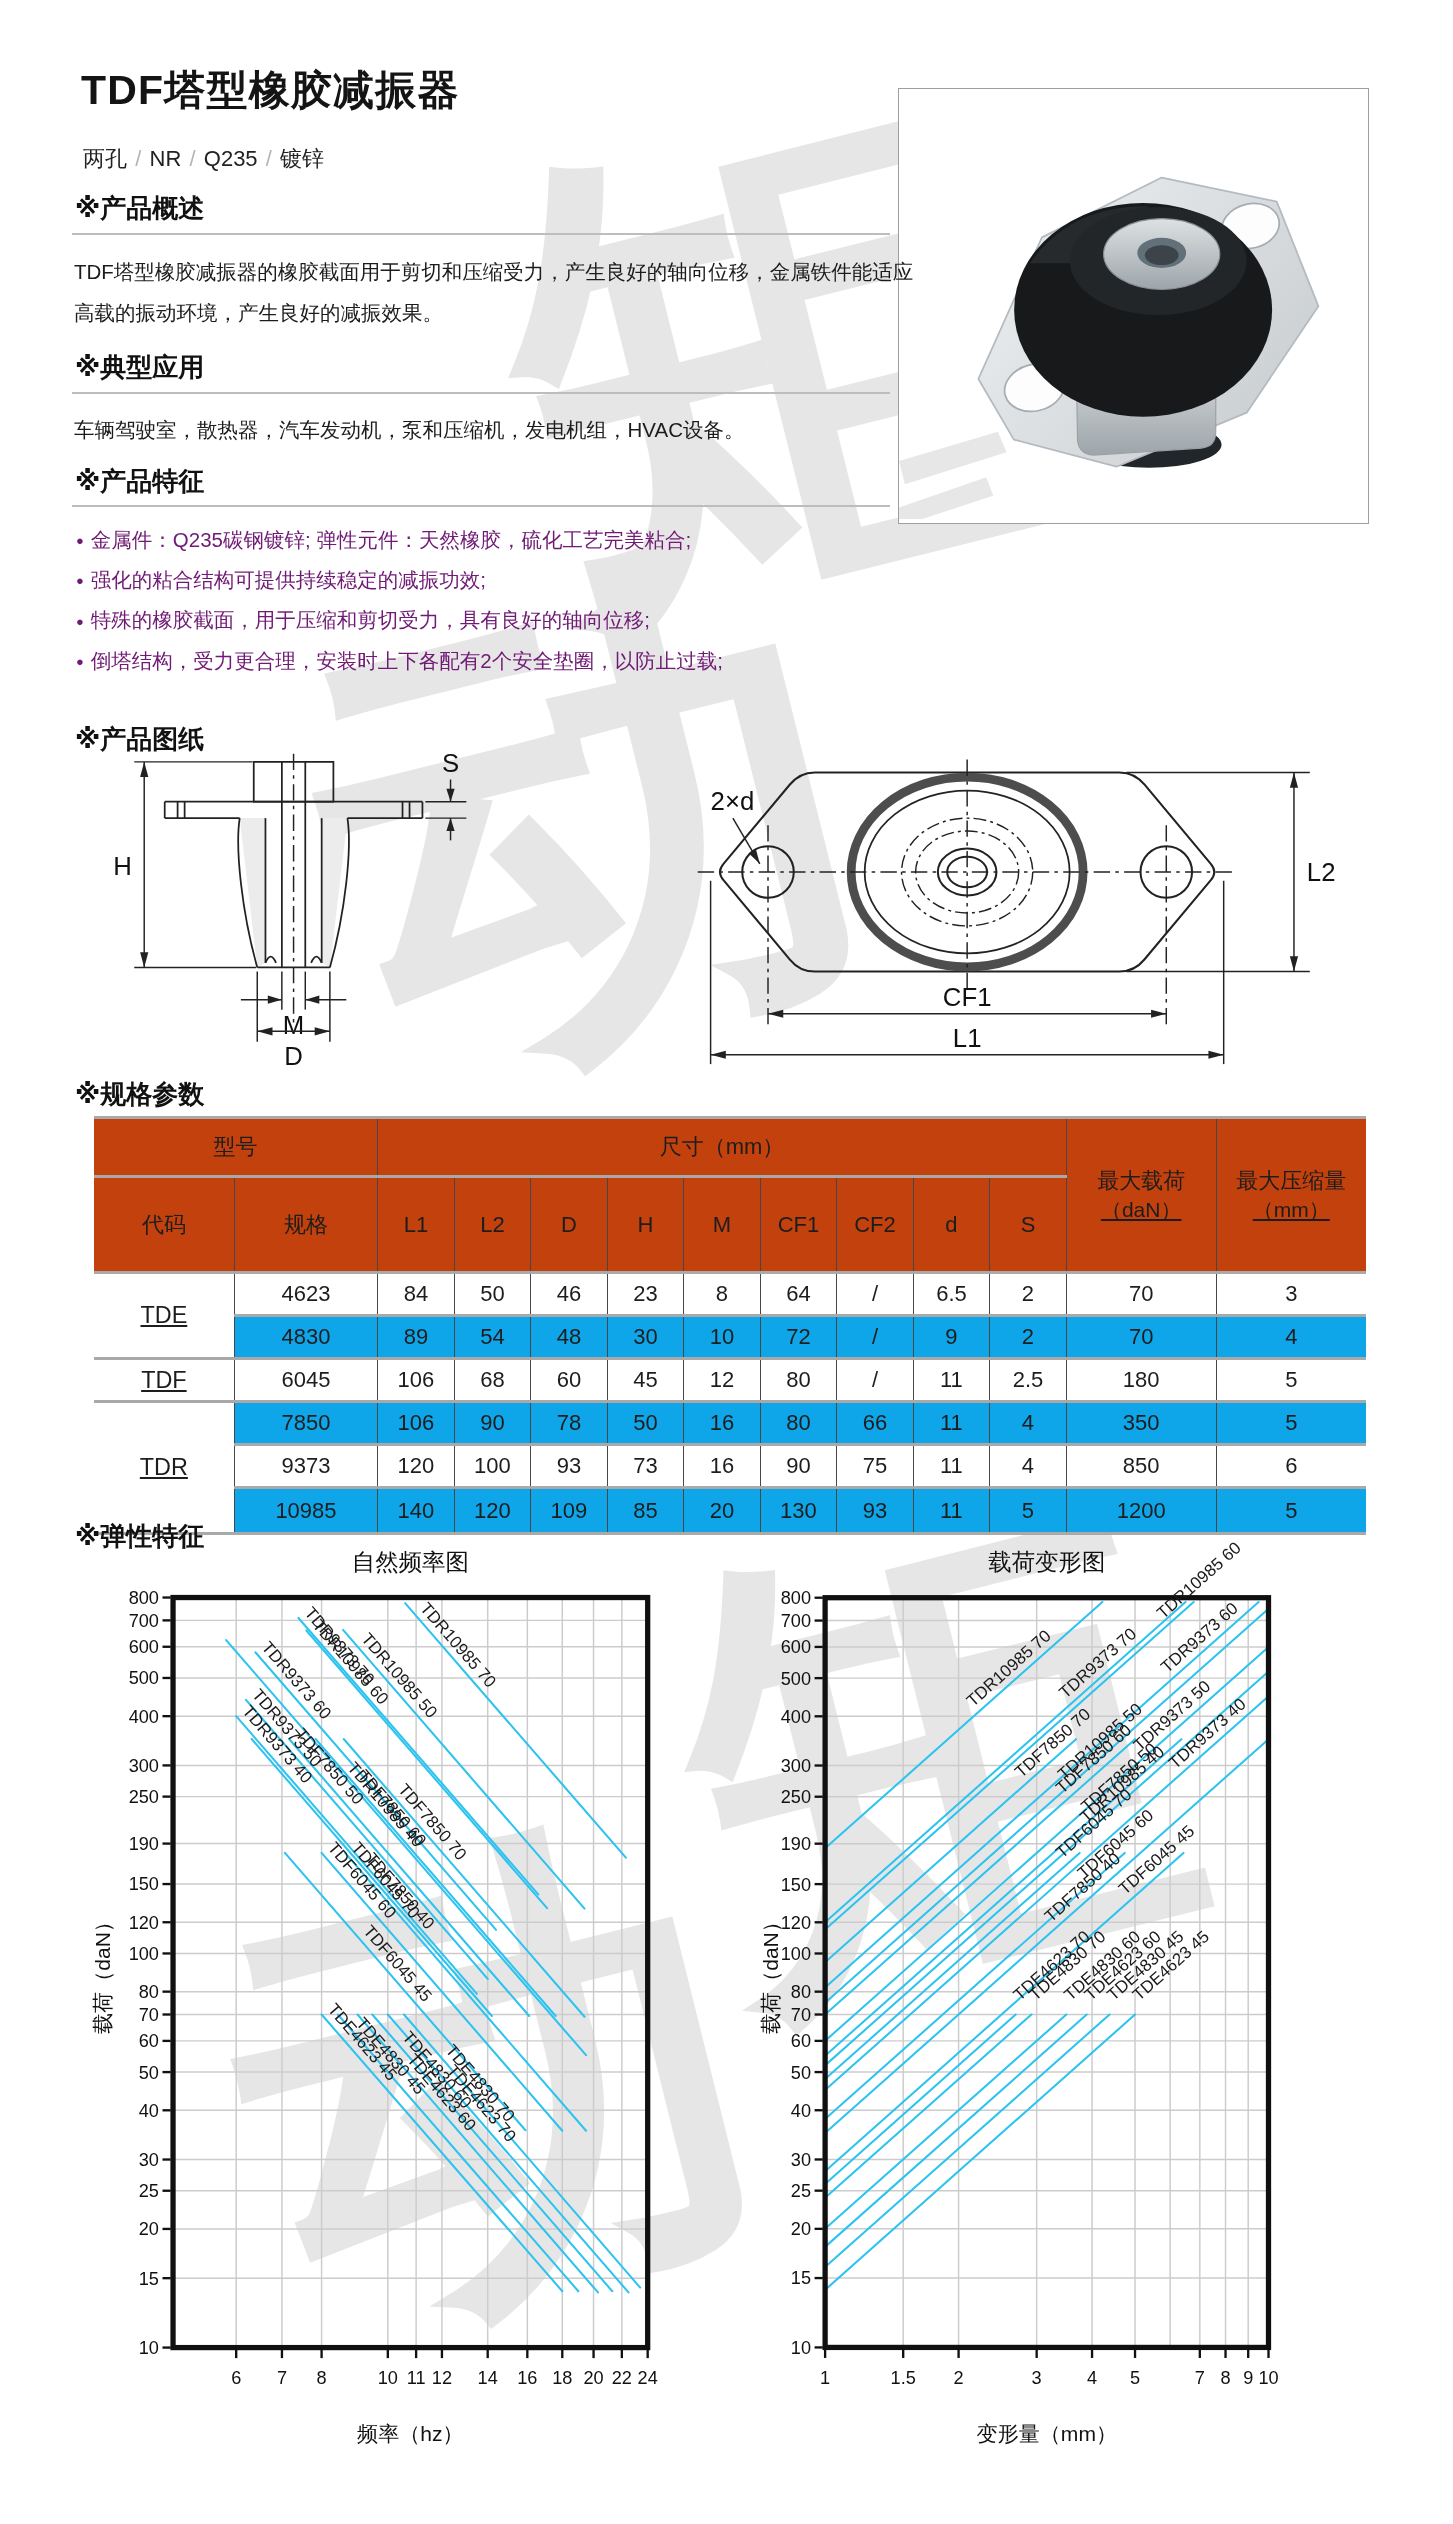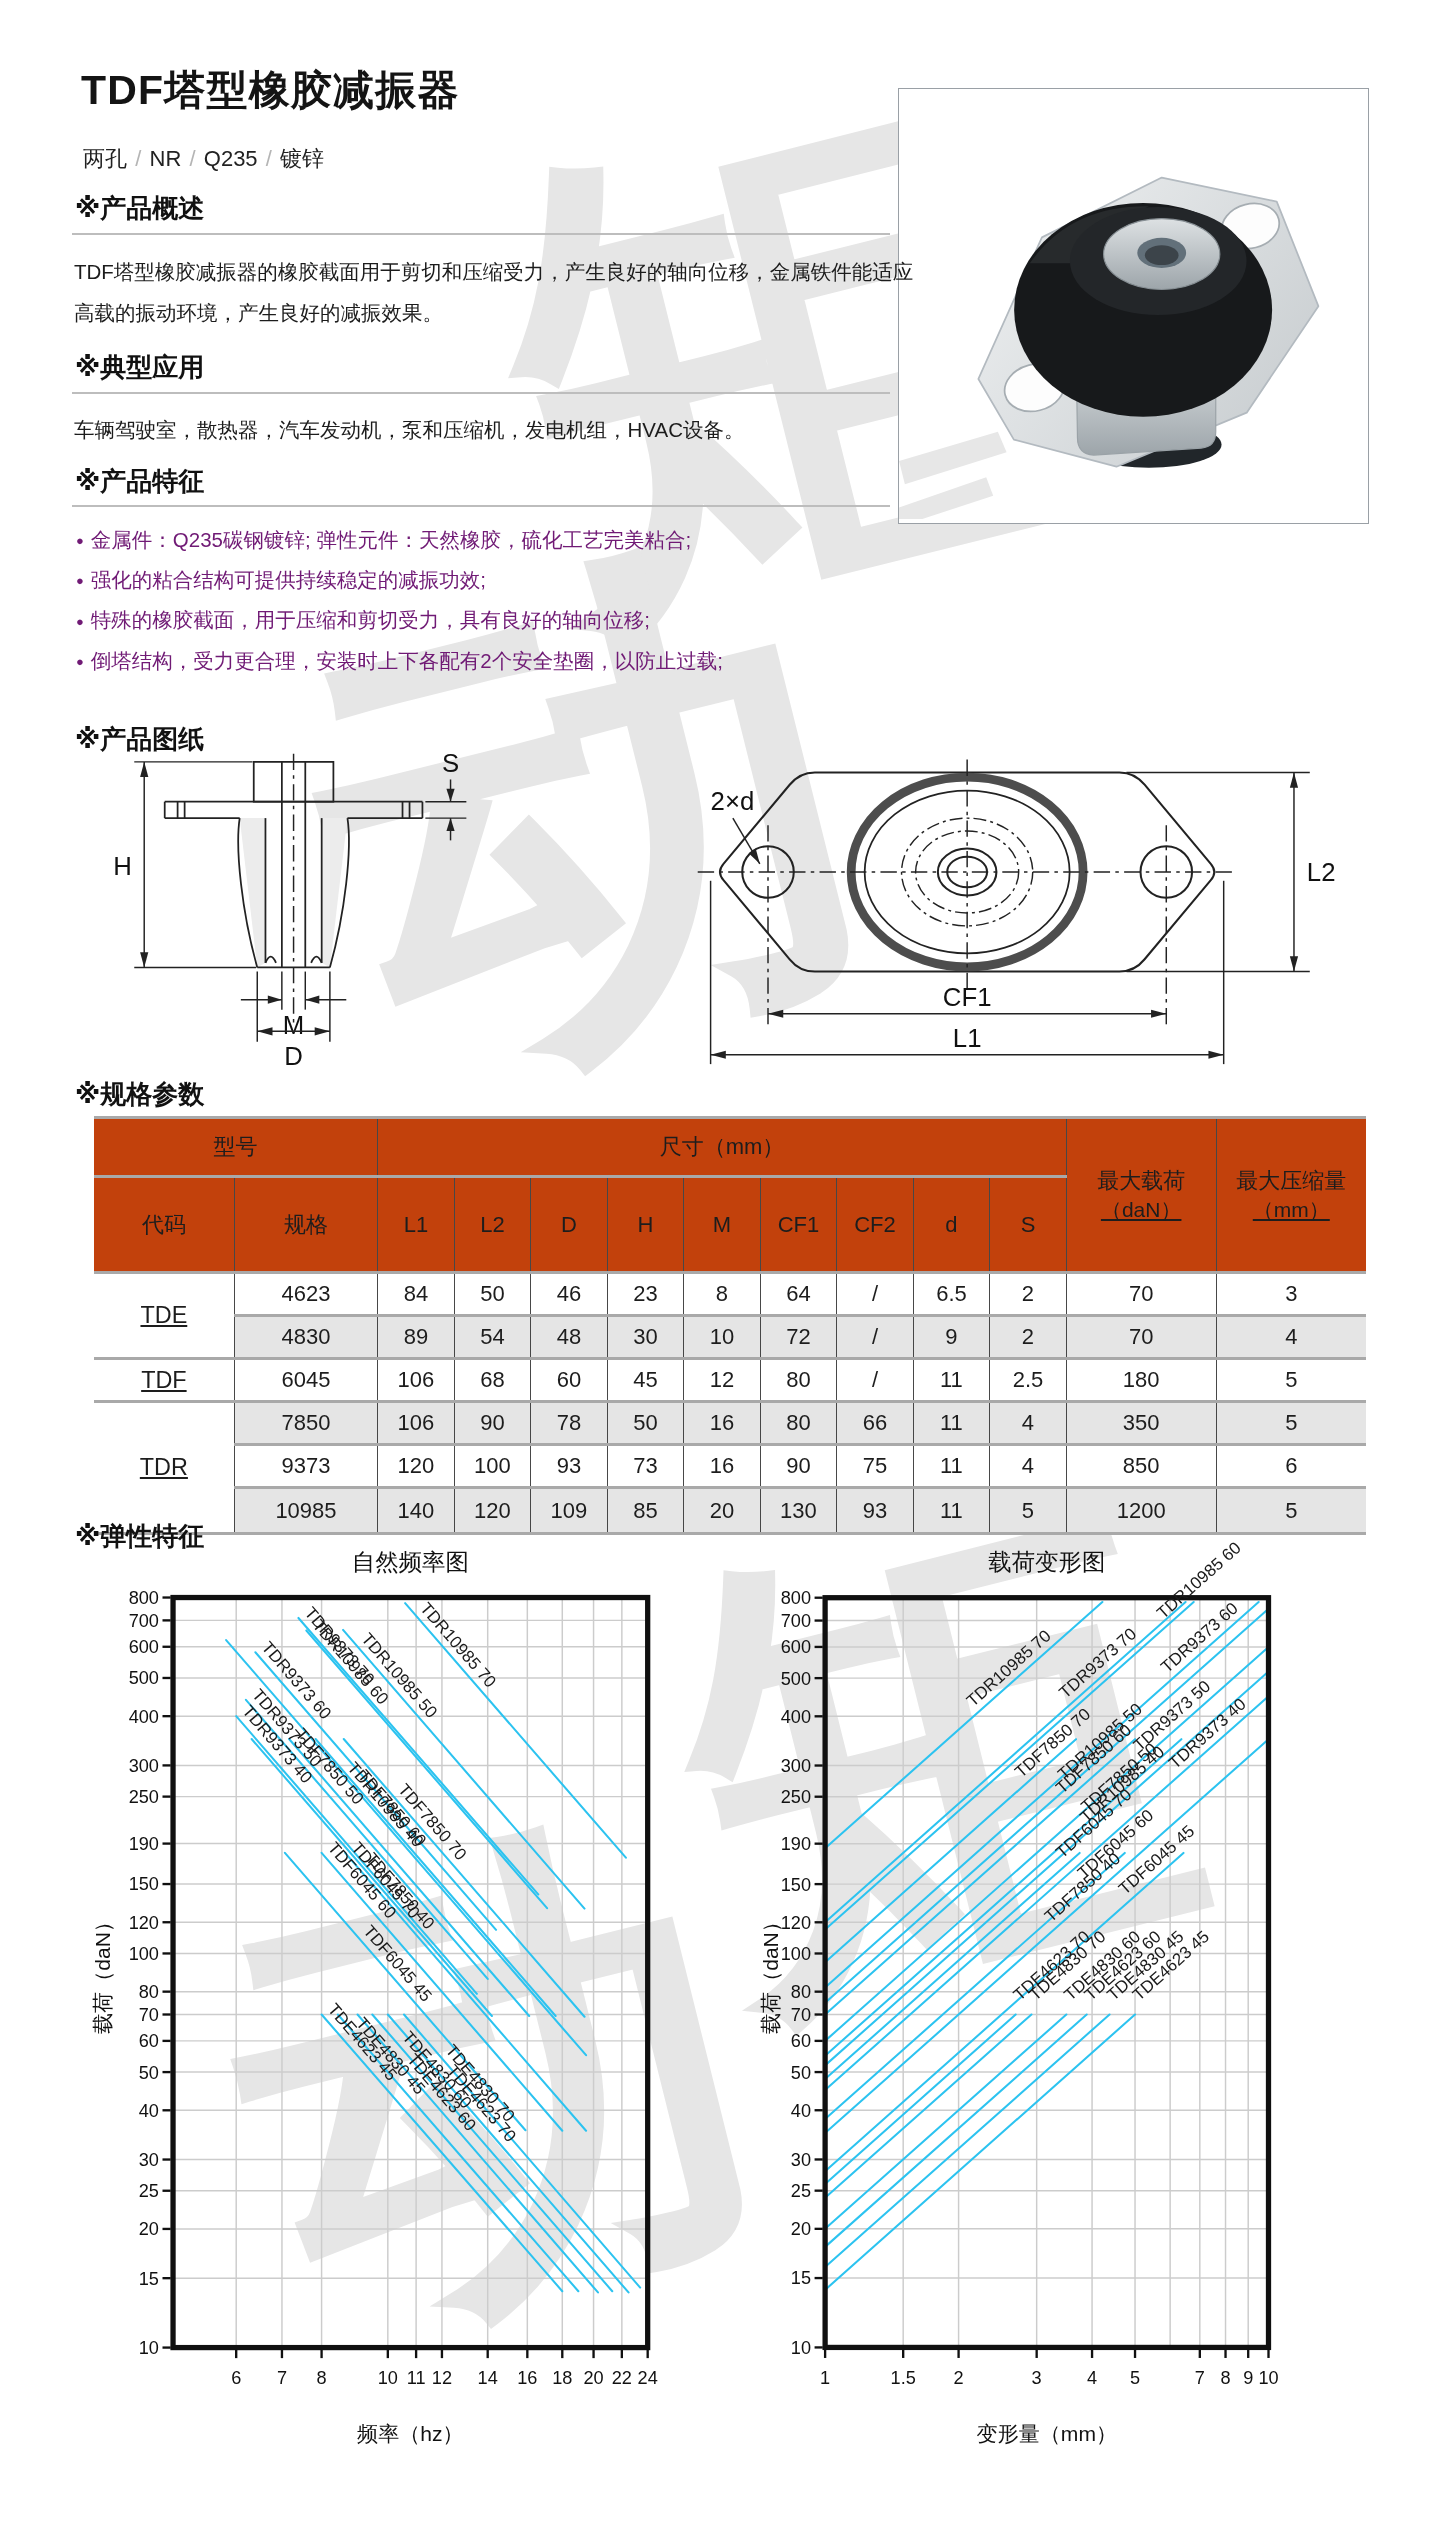--- a/index.html
+++ b/index.html
@@ -18,21 +18,21 @@
   .photo-box{left:898px;top:88px;width:469px;height:434px;border:1.8px solid #9aa0a6;background:#fff;}
   #spec-table{border-collapse:collapse;table-layout:fixed;}
   #spec-table th,#spec-table td{border-left:1.8px solid #474747;border-top:3.5px solid #a9a9a9;
       border-bottom:3.5px solid #a9a9a9;padding:0;text-align:center;vertical-align:middle;
       font-weight:400;background:#fff;color:#1d1d1d;}
   #spec-table .nl{border-left:none;}
   #spec-table thead th{background:#c2410c;font-size:22px;}
   #spec-table thead .unit{font-size:21px;text-decoration:underline;}
   #spec-table tbody td{font-size:22px;}
   #spec-table tbody td.code-cell{font-size:23.4px;text-decoration:underline;}
-  #spec-table tbody td.sh{background:#e5e5e5;}
+  #spec-table tbody td.sh{background:#0ea5e9;}
   svg text{font-family:"Liberation Sans","DejaVu Sans",sans-serif;}
 </style>
 </head>
 <body>
 
 <div class="page">
 
   <div class="wm" style="left:516px;top:105px;font-size:516px;transform:rotate(-14deg);">矩</div>
   <div class="wm" style="left:328px;top:551px;font-size:516px;transform:rotate(-14deg);">动</div>
   <div class="wm" style="left:692px;top:1512px;font-size:492px;transform:rotate(-14deg);">矩</div>

